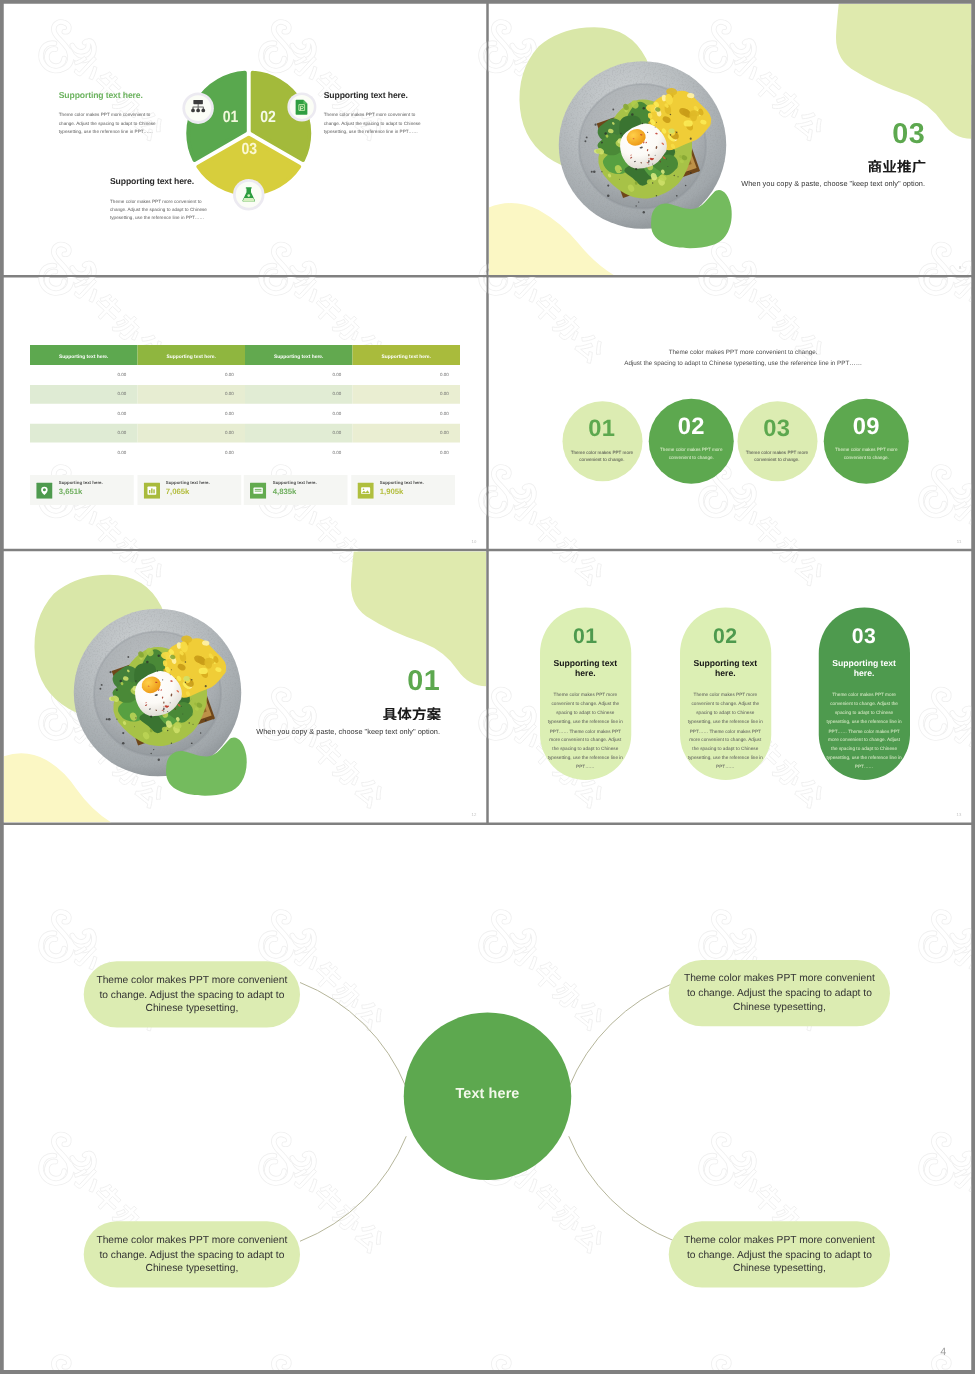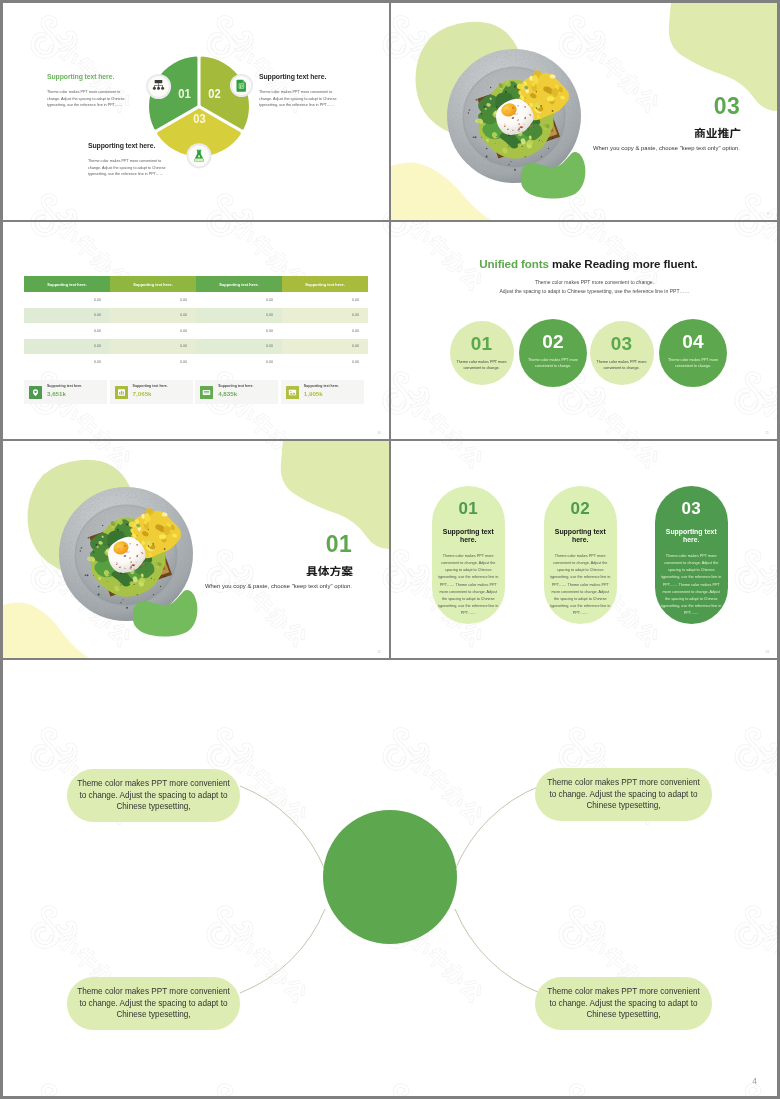--- a/index.html
+++ b/index.html
@@ -474,40 +474,39 @@
       <div class="stxt">
             <div class="slab">Supporting text here.</div>
       <div class="sval g2">1,905k</div>
           </div>
     </div>
   </div>
   <div class="pgnum">10</div>
 </div>
 
 <div class="slide s3">
-  <div class="abs uf-title"><span class="uf-accent">Unified fonts</span><span> make Reading more fluent.</span></div>
   <div class="abs uf-sub">
     <div>Theme color makes PPT more convenient to change.</div>
     <div>Adjust the spacing to adapt to Chinese typesetting, use the reference line in PPT……</div>
   </div>
   <div class="abs uf-circles">
     <div class="ufc c1">
       <div class="ufn">01</div>
       <div class="ufb">Theme color makes PPT more convenient to change.</div>
     </div>
     <div class="ufc c2">
       <div class="ufn">02</div>
       <div class="ufb">Theme color makes PPT more convenient to change.</div>
     </div>
     <div class="ufc c3">
       <div class="ufn">03</div>
       <div class="ufb">Theme color makes PPT more convenient to change.</div>
     </div>
     <div class="ufc c4">
-      <div class="ufn">04</div>
+      <div class="ufn">09</div>
       <div class="ufb">Theme color makes PPT more convenient to change.</div>
     </div>
   </div>
   <div class="pgnum">11</div>
 </div>
 
 <div class="slide s4">
   <svg class="abs" style="left:0;top:0" width="386" height="217" viewBox="0 0 386 217">
 
     <path d="M280 0 H386 V108 Q372 108 363 95 Q353 80 335 73 Q310 65 290 52 Q276 42 278 22 Q279 9 280 0Z" fill="#dfeaae"></path>
@@ -749,20 +748,21 @@
 </div>
 
 <div class="slide s6">
   <svg class="abs" style="left:0;top:0" width="774" height="436" viewBox="0 0 774 436">
     <path d="M237 126 A152 152 0 0 1 322 210" fill="none" stroke="#aaaa8c" stroke-width="0.7"></path>
     <path d="M537 126 A152 152 0 0 0 452 210" fill="none" stroke="#aaaa8c" stroke-width="0.7"></path>
     <path d="M237 333 A152 152 0 0 0 322 249" fill="none" stroke="#aaaa8c" stroke-width="0.7"></path>
     <path d="M537 333 A152 152 0 0 1 452 249" fill="none" stroke="#aaaa8c" stroke-width="0.7"></path>
     <circle cx="387" cy="217" r="67" fill="#5da84f"></circle>
   </svg>
+  <div class="abs mm-center">Text here</div>
   <div class="abs mmn n1">
         <span>Theme color makes PPT more convenient to change. Adjust the spacing to adapt to Chinese typesetting,</span>
       </div>
   <div class="abs mmn n2">
         <span>Theme color makes PPT more convenient to change. Adjust the spacing to adapt to Chinese typesetting,</span>
       </div>
   <div class="abs mmn n3">
         <span>Theme color makes PPT more convenient to change. Adjust the spacing to adapt to Chinese typesetting,</span>
       </div>
   <div class="abs mmn n4">

